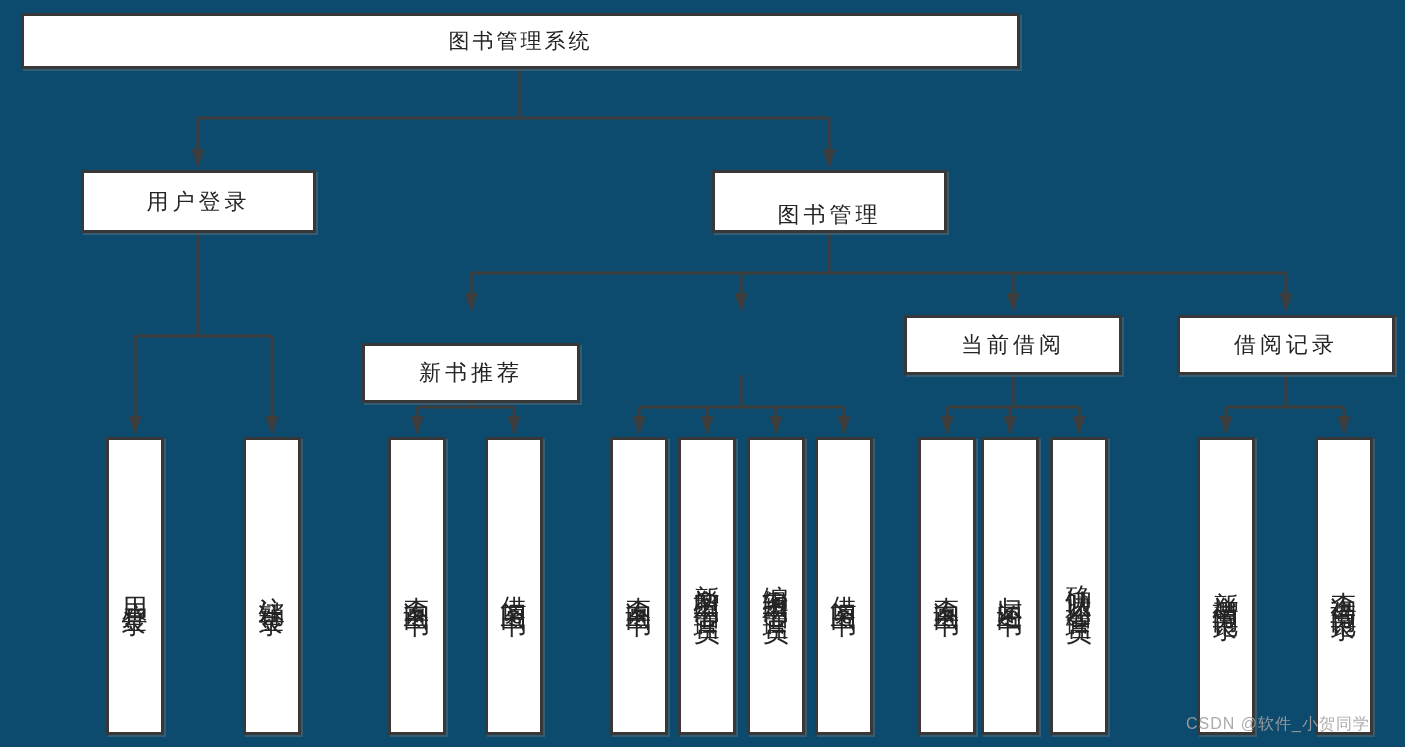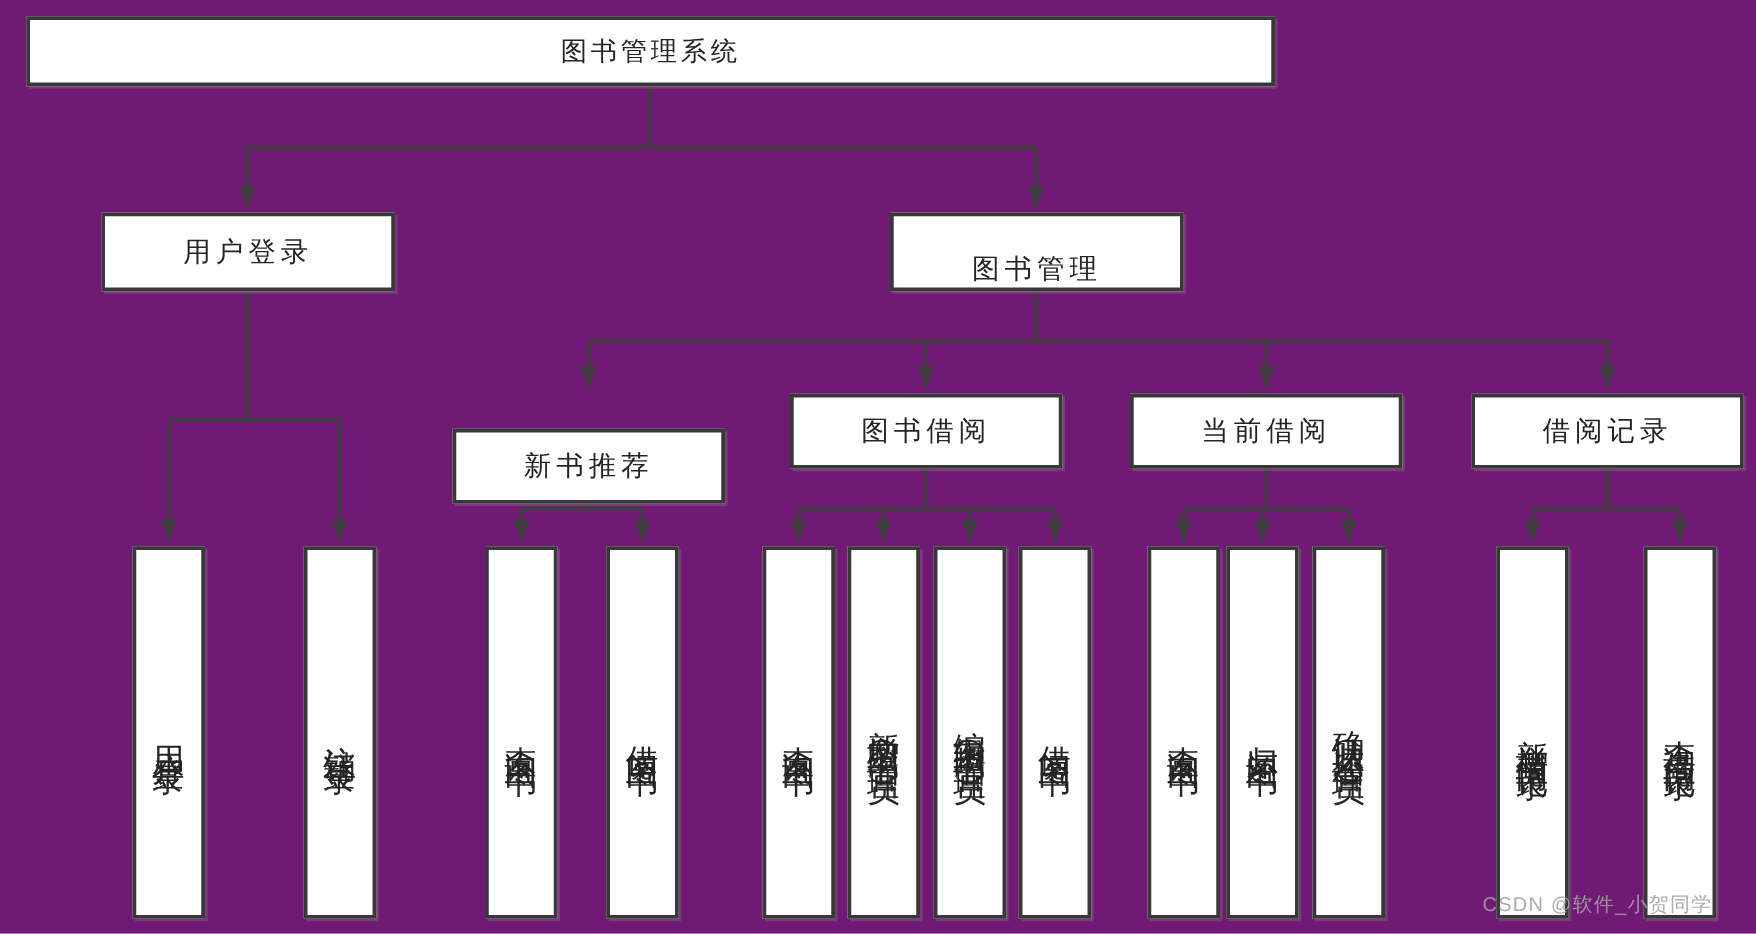--- a/index.html
+++ b/index.html
@@ -5,21 +5,21 @@
   html, body {
     margin: 0;
     padding: 0;
     background: #ffffff;
     font-family: "Liberation Sans", "DejaVu Sans", sans-serif;
   }
   .stage {
     position: relative;
     width: 1405px;
     height: 747px;
-    background: #701a75;
+    background: #0c4a6e;
     overflow: hidden;
   }
   .connectors {
     position: absolute;
     left: 0; top: 0;
     width: 1405px; height: 747px;
     pointer-events: none;
   }
   .box {
     position: absolute;
@@ -124,23 +124,20 @@
   <div class="box h" style="left:81px; top:170px; width:235px; height:63px;">
     <span>用户登录</span>
   </div>
   <div class="box h" style="left:712px; top:170px; width:235px; height:63px;align-items:flex-end;">
     <span>图书管理</span>
   </div>
 
   <div class="box h" style="left:362px; top:315px; width:218px; height:60px;margin-top:28px;">
     <span>新书推荐</span>
   </div>
-  <div class="box h" style="left:632px; top:315px; width:218px; height:60px;">
-    <span>图书借阅</span>
-  </div>
   <div class="box h" style="left:1177px; top:315px; width:218px; height:60px;">
     <span>借阅记录</span>
   </div>
   <div class="box h" style="left:904px; top:315px; width:218px; height:60px;">
     <span>当前借阅</span>
   </div>
 
   <div class="box v" style="left:106px; top:437px; width:58px; height:298px;">
     <span>用户登录</span>
   </div>

